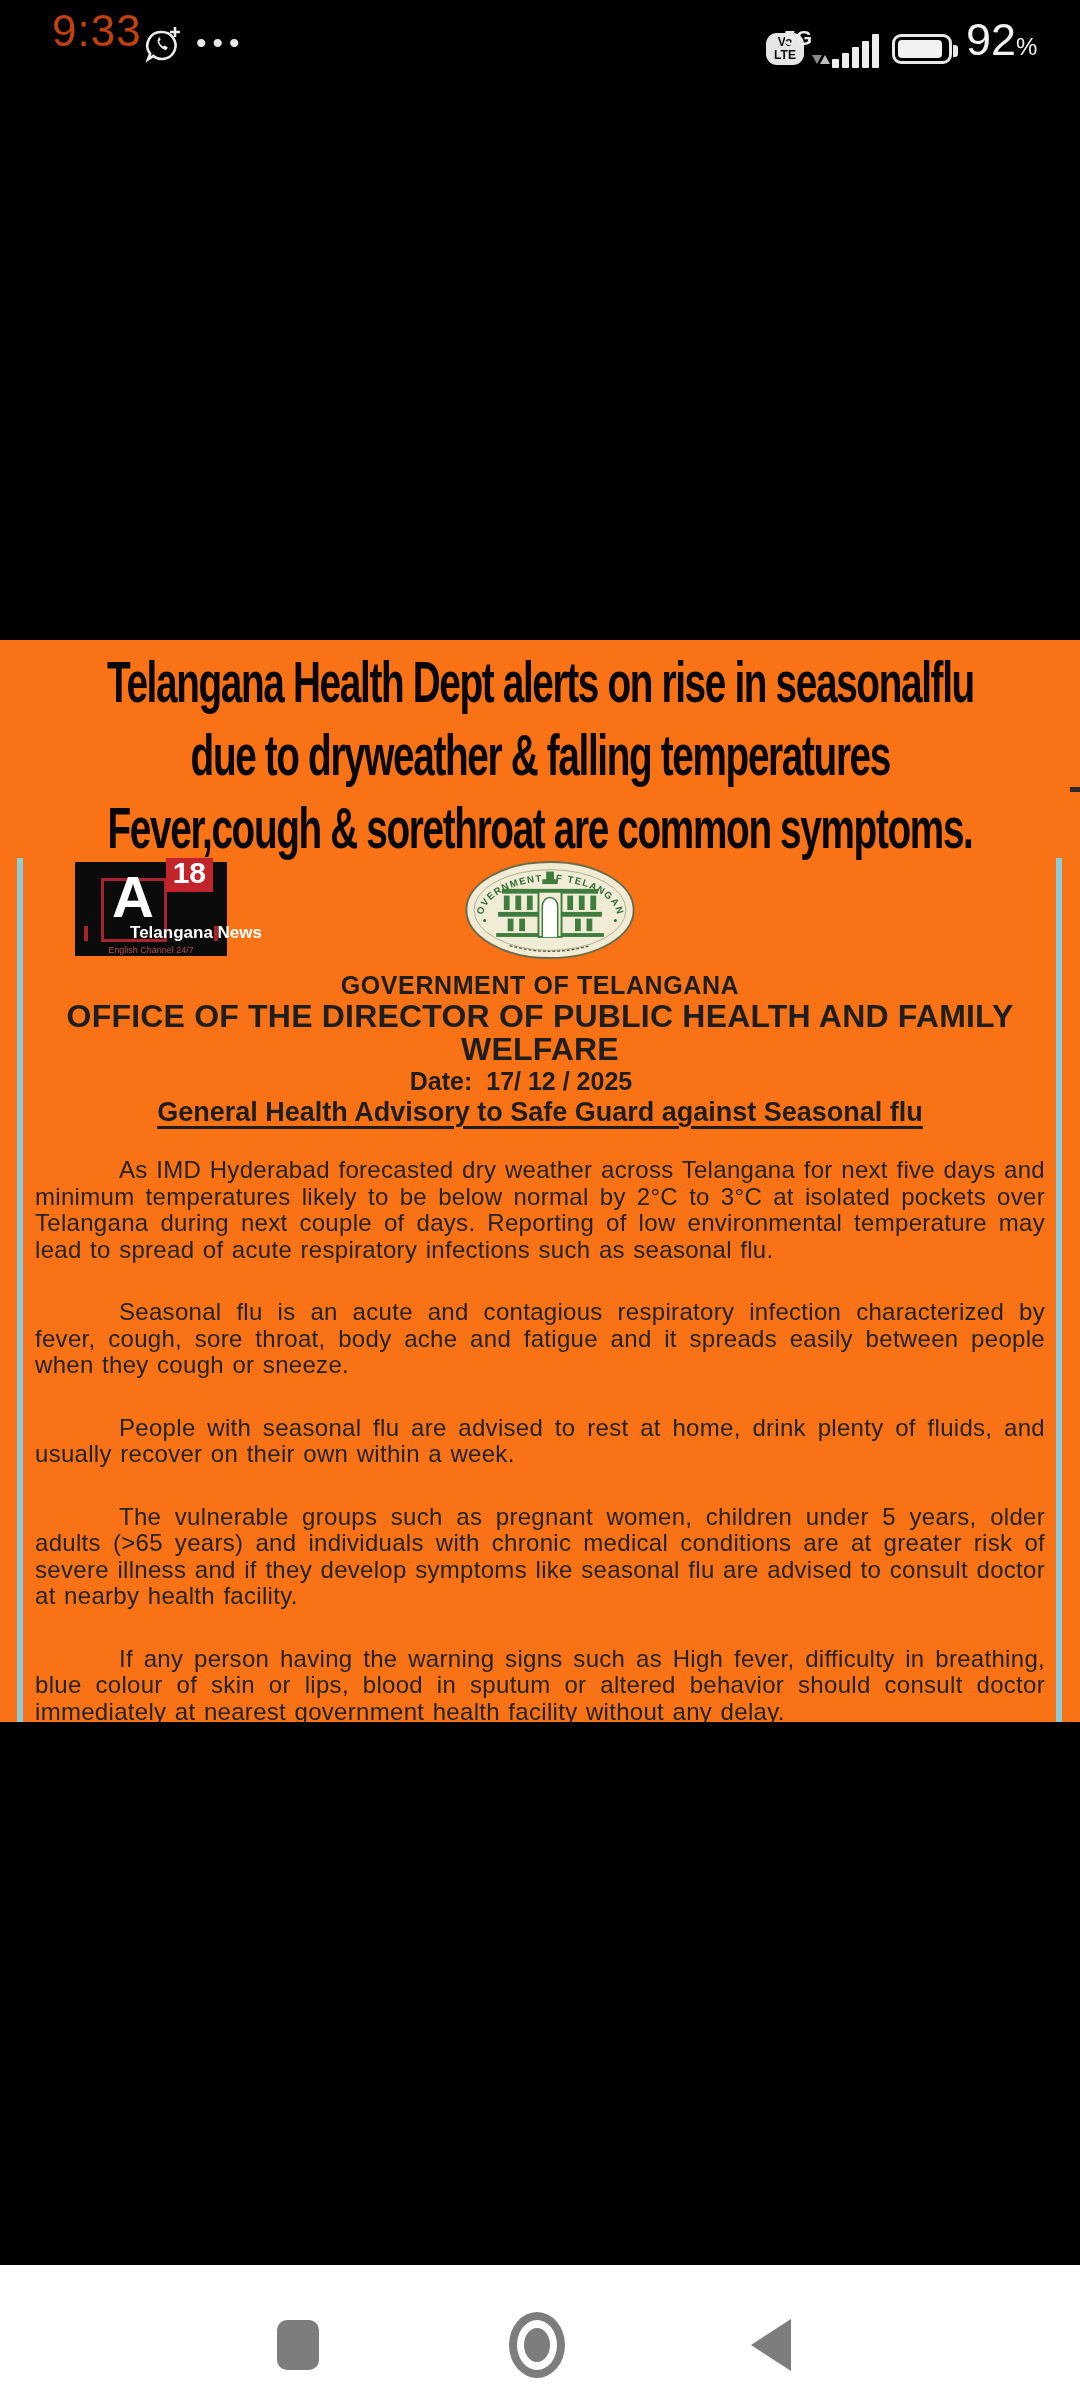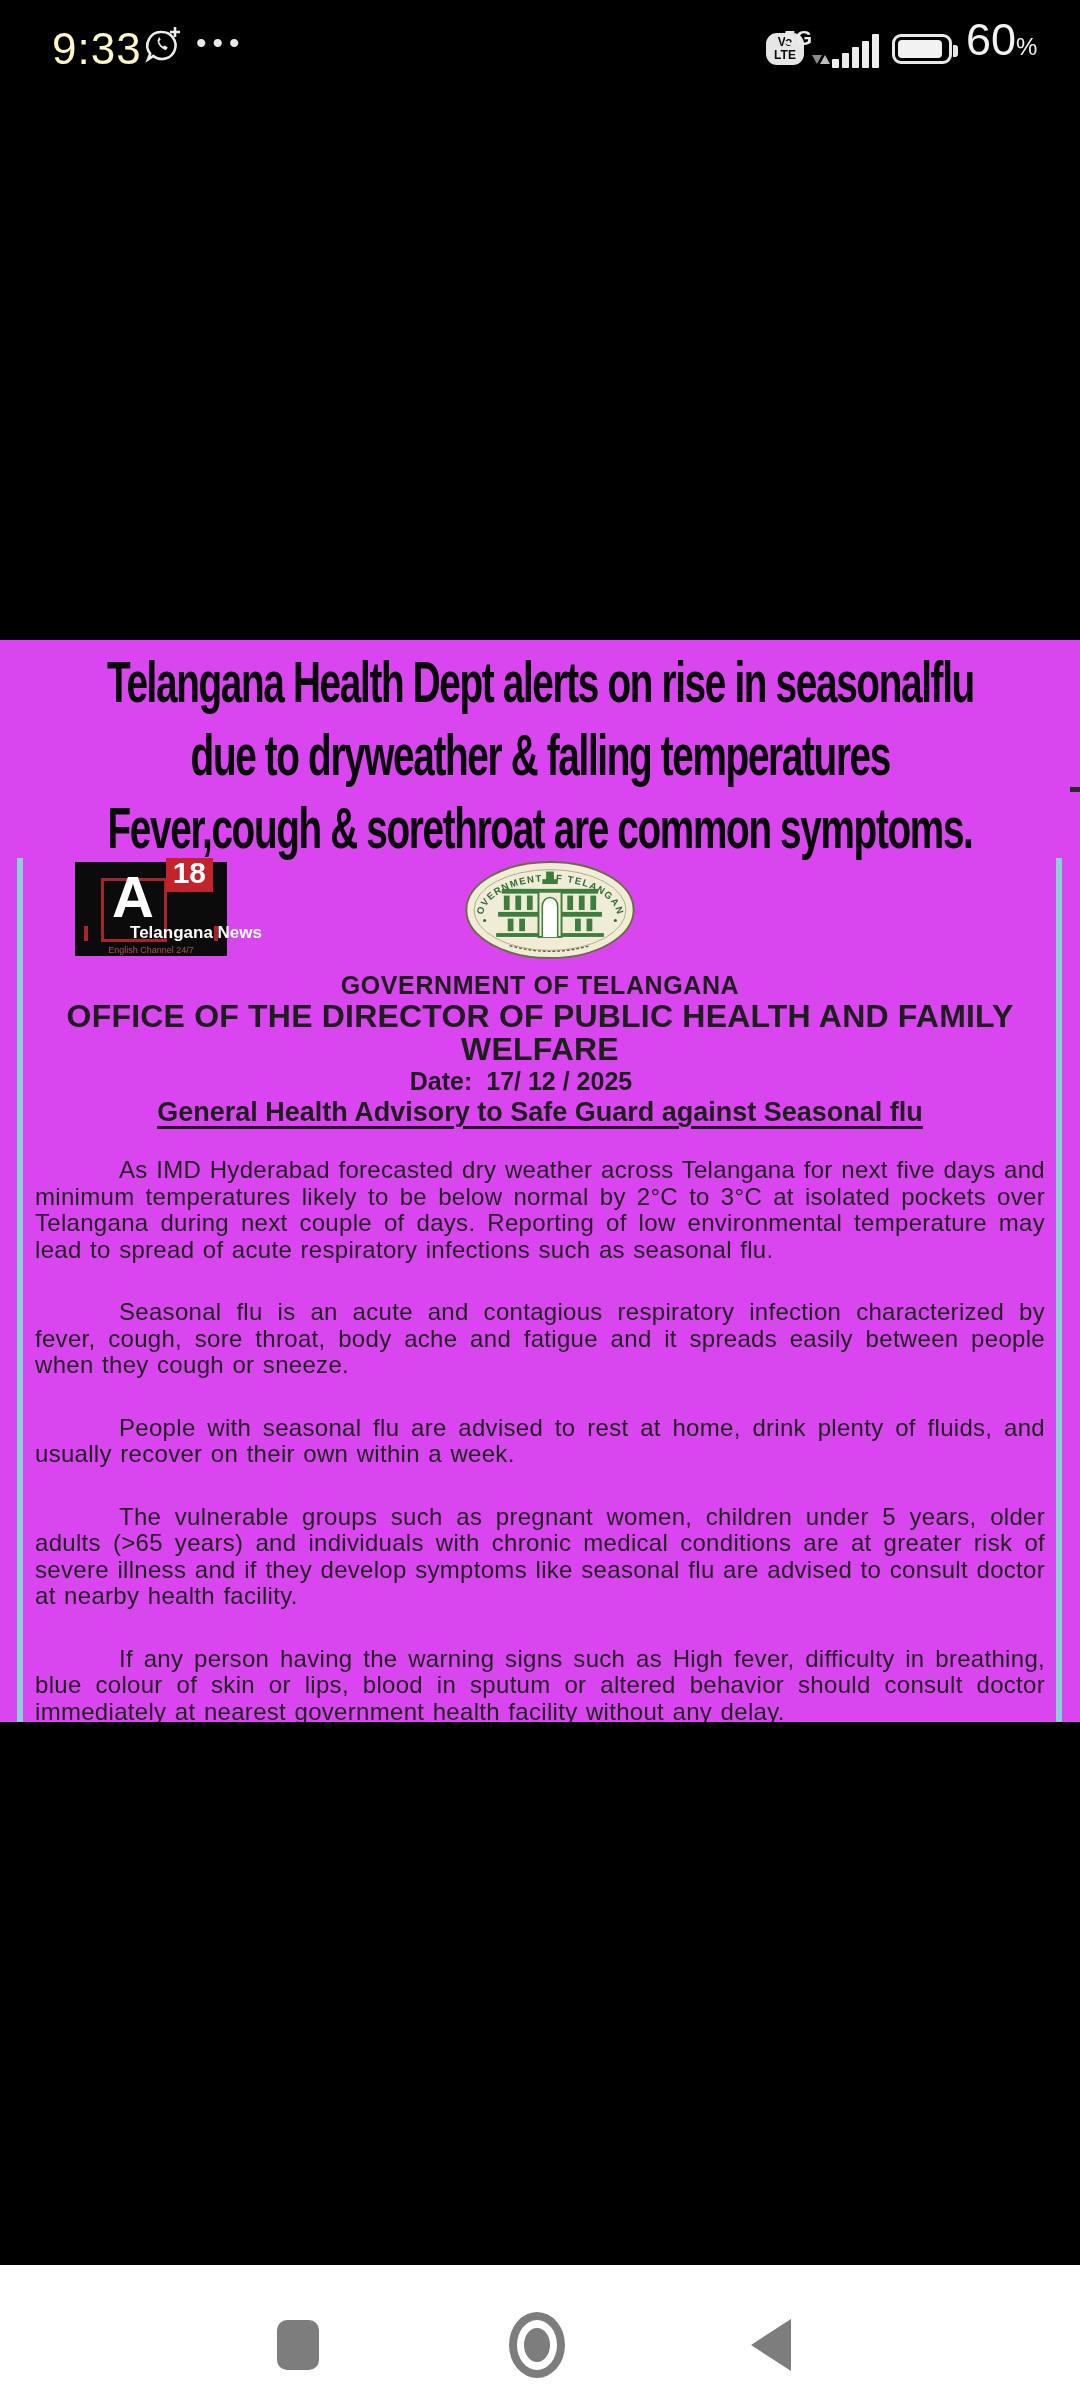--- a/index.html
+++ b/index.html
@@ -1,39 +1,39 @@
 <!DOCTYPE html>
 <html><head>
 <meta charset="utf-8">
 <style>
   html,body{margin:0;padding:0;background:#000;}
   .screen{position:relative;width:1080px;height:2400px;background:#000;overflow:hidden;
           font-family:"Liberation Sans",sans-serif;}
   
   .status-bar{position:absolute;top:0;left:0;width:1080px;height:84px;background:#000;}
-  .st-time{position:absolute;left:52px;top:24px;font-size:44px;color:#fef9c3;letter-spacing:1px;}
+  .st-time{position:absolute;left:52px;top:6px;font-size:44px;color:#c2410c;letter-spacing:1px;}
   .wa-icon{position:absolute;left:140px;top:24px;width:44px;height:44px;}
   .st-dots{position:absolute;left:196px;top:26px;font-size:30px;color:#e9e9e9;letter-spacing:6px;}
   .volte{position:absolute;left:766px;top:33px;width:38px;height:32px;background:#e6e6e6;border-radius:11px;
          color:#0a0a0a;font-size:12px;font-weight:700;line-height:13px;text-align:center;padding-top:3px;box-sizing:border-box;}
   .fiveg{position:absolute;left:784px;top:26px;font-size:21px;font-weight:700;color:#ececec;}
   .net-arrows{position:absolute;left:812px;top:54px;width:16px;height:14px;}
   .net-arrows span{position:absolute;width:0;height:0;}
   .arr-dn{left:0;top:1px;border-left:5px solid transparent;border-right:5px solid transparent;border-top:9px solid #8a8a8a;}
   .arr-up{left:8px;top:1px;border-left:5px solid transparent;border-right:5px solid transparent;border-bottom:9px solid #bdbdbd;}
   .sig-bars{position:absolute;left:832px;top:32px;width:50px;height:36px;}
   .sig-bars i{position:absolute;bottom:0;width:7px;background:#ededed;border-radius:1px;}
   .battery{position:absolute;left:892px;top:34px;width:60px;height:30px;border:3px solid #e8e8e8;border-radius:9px;box-sizing:border-box;}
   .battery .fill{position:absolute;left:3px;top:3px;bottom:3px;width:44px;background:#f2f2f2;border-radius:4px;}
   .battery .nub{position:absolute;right:-9px;top:8px;width:5px;height:12px;background:#e8e8e8;border-radius:0 3px 3px 0;}
   .st-pct{position:absolute;left:966px;top:14px;color:#f2f2f2;}
   .st-pct .big{font-size:45px;}
   .st-pct .small{font-size:24px;}
   
-  .news-image{position:absolute;top:640px;left:0;width:1080px;height:1082px;background:#d946ef;overflow:hidden;}
+  .news-image{position:absolute;top:640px;left:0;width:1080px;height:1082px;background:#f97316;overflow:hidden;}
   .hl-line{height:73px;display:flex;justify-content:center;align-items:center;overflow:visible;}
   .hl-line:first-child{margin-top:5px;}
   .hl-line span{white-space:nowrap;font-weight:700;font-size:57px;letter-spacing:-2px;color:#070707;
                 transform:scaleX(0.68);transform-origin:center;}
   
   .document-page{position:absolute;top:218px;left:0;width:1080px;height:864px;overflow:hidden;}
   .accent-left{position:absolute;left:17px;top:0;bottom:0;width:6px;}
   .accent-right{position:absolute;left:1056px;top:0;bottom:0;width:6px;}
   .corner-dash{position:absolute;left:1070px;top:147px;width:10px;height:5px;background:#2a2a2a;}
   
@@ -98,21 +98,21 @@
       <i style="left:10px;height:15px;"></i>
       <i style="left:20px;height:21px;"></i>
       <i style="left:30px;height:27px;"></i>
       <i style="left:40px;height:34px;"></i>
     </div>
     <div class="battery">
       <div class="fill"></div>
         <div class="nub"></div>
     </div>
     <div class="st-pct">
-      <span class="big">60</span><span class="small">%</span>
+      <span class="big">92</span><span class="small">%</span>
     </div>
   </div>
 
   <div class="news-image">
 
     <div class="hl-line">
       <span>Telangana Health Dept alerts on rise in seasonalflu</span>
     </div>
     <div class="hl-line">
       <span>due to dryweather &amp; falling temperatures</span>

